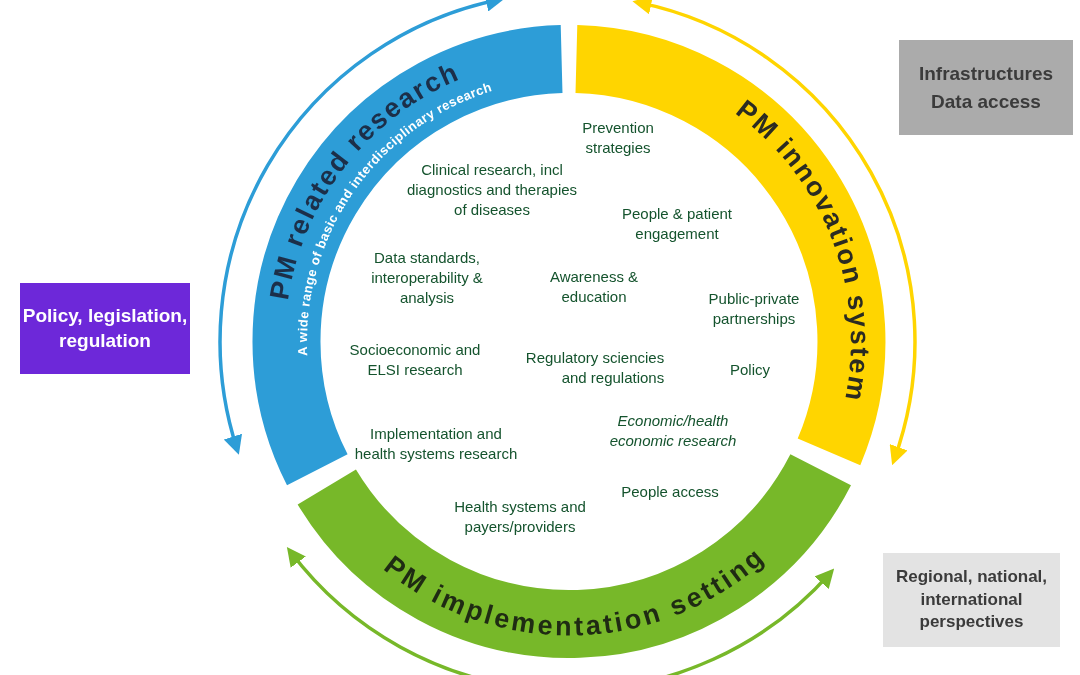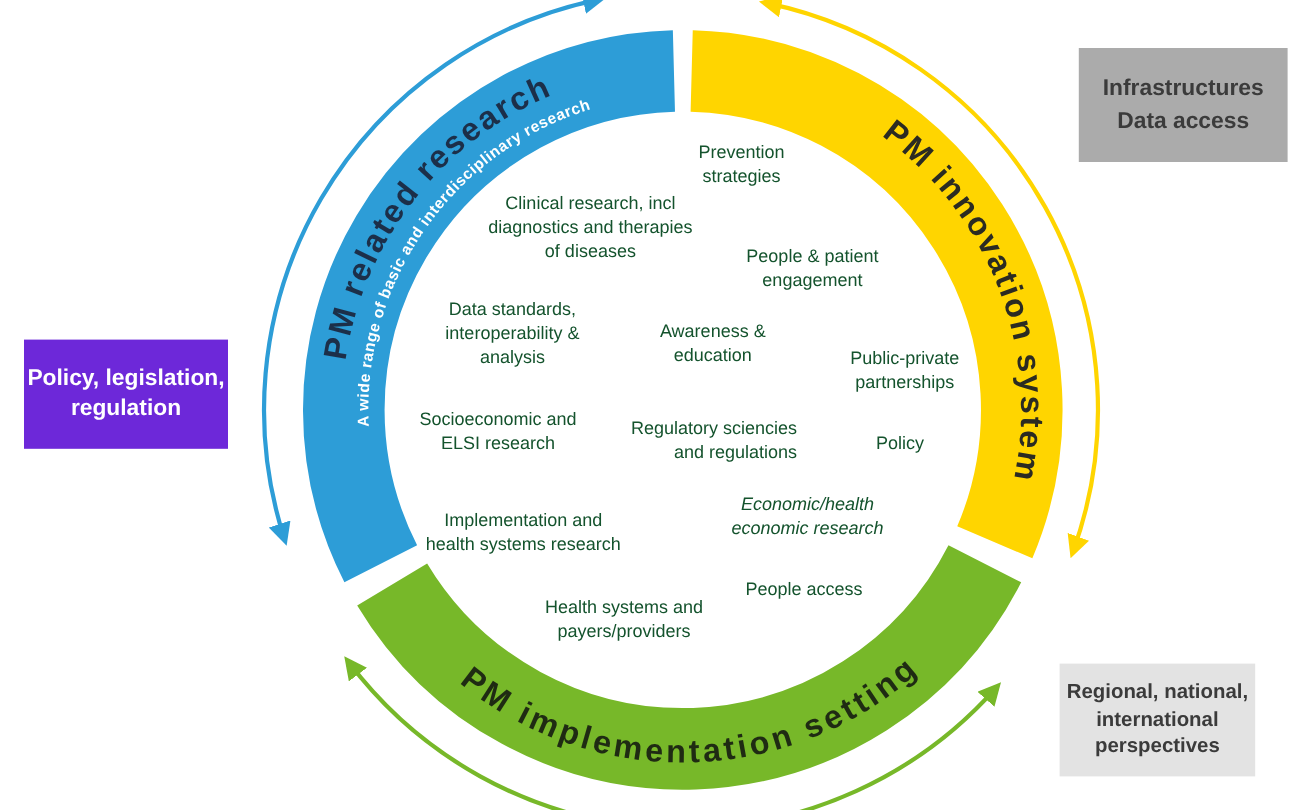--- a/index.html
+++ b/index.html
@@ -27,21 +27,21 @@
     position:absolute;transform:translate(-50%,-50%);
     text-align:center;color:#14532d;font-size:15px;line-height:1.33;
     white-space:pre-line;
   }
   .side-box{
     position:absolute;display:flex;align-items:center;justify-content:center;
     text-align:center;font-weight:bold;white-space:pre-line;
   }
   .box-policy{left:20px;top:283px;width:170px;height:91px;background:#6d28d9;color:#ffffff;font-size:19px;line-height:1.3;}
   .box-infra{left:883px;top:40px;width:174px;height:95px;background:#ABABAB;color:#3B3B3B;font-size:19px;line-height:1.45;margin-left:16px;}
-  .box-regional{left:883px;top:553px;width:163px;height:94px;background:#E3E3E3;color:#3B3B3B;font-size:17px;line-height:1.35;}
+  .box-regional{left:883px;top:553px;width:177px;height:94px;background:#E3E3E3;color:#3B3B3B;font-size:17px;line-height:1.35;}
 </style>
 </head>
 <body>
 
 <div class="stage">
 
   <svg width="1080" height="675" viewBox="0 0 1080 675">
     <defs>
       <marker id="ah-blue" viewBox="0 0 10 10" refX="7" refY="5" markerWidth="19" markerHeight="19" markerUnits="userSpaceOnUse" orient="auto-start-reverse">
         <path d="M0,0 L10,5 L0,10 z" fill="#2D9DD7"></path>

